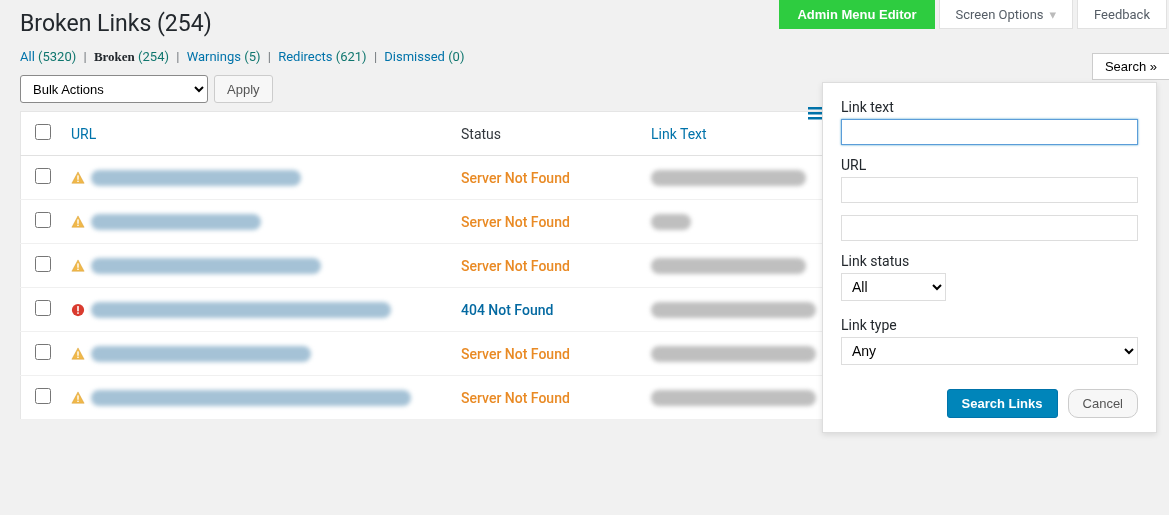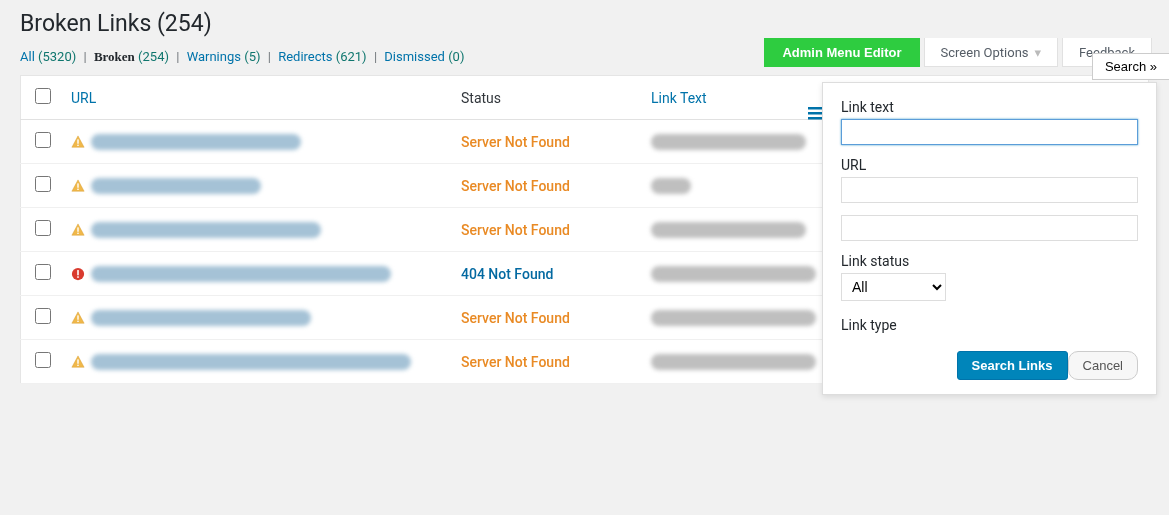--- a/index.html
+++ b/index.html
@@ -13,22 +13,21 @@
     overflow: hidden;
     position: relative;
   }
 
   
   .top-bar {
     position: absolute;
     top: 0; right: 0;
     display: flex;
     gap: 4px;
-    padding: 0 17px 0 0;
-    margin-top: 38px;
+    padding: 0 2px 0 0;
   }
   .admin-menu-editor {
     background: #2ecc40;
     color: #fff;
     font-weight: 600;
     font-size: 13px;
     padding: 7px 18px;
     border: none;
     cursor: pointer;
   }
@@ -201,21 +200,22 @@
   }
   .search-panel input.focused {
     border: 1px solid #5b9dd9;
     box-shadow: 0 0 2px rgba(30,140,190,.8);
   }
   .search-panel .sel-narrow { width: 105px; }
   .search-panel .sel-wide { width: 100%; }
   .search-panel .btn-row {
     display:flex;
     justify-content:flex-end;
-    margin-top: 18px;
+    gap: 10px;
+    margin-top: 12px;
   }
   .search-panel .btn-primary {
     background:#0085ba;
     border:1px solid #0073aa;
     color:#fff;
     font-size:13px;
     padding:6px 14px;
     border-radius:3px;
     font-weight:600;
     cursor:pointer;
@@ -258,20 +258,26 @@
     <a>Warnings</a>
     <span class="cnt">(5)</span>
     <span class="sep">|</span>
     <a>Redirects</a>
     <span class="cnt">(621)</span>
     <span class="sep">|</span>
     <a>Dismissed</a>
     <span class="cnt">(0)</span>
   </div>
 
+  <div class="actions-row">
+    <select class="bulk-select">
+      <option>Bulk Actions</option>
+    </select>
+    <button class="apply-btn">Apply</button>
+  </div>
 
   <div class="view-icons">
     <svg viewBox="0 0 14 13">
       <rect x="0" y="0" width="14" height="2.5" fill="#0073aa"></rect>
       <rect x="0" y="5" width="14" height="2.5" fill="#0073aa"></rect>
       <rect x="0" y="10" width="14" height="2.5" fill="#0073aa"></rect>
     </svg>
   </div>
 
   <table class="links">
@@ -358,18 +364,21 @@
   <input type="text" style="">
 
   <input type="text" style="">
 
   <label>Link status</label>
   <select class="sel-narrow">
     <option>All</option>
   </select>
 
   <label style="margin-top:4px">Link type</label>
+  <select class="sel-wide">
+    <option>Any</option>
+  </select>
 
   <div class="btn-row">
     <button class="btn-primary">Search Links</button>
     <button class="btn-secondary">Cancel</button>
   </div>
 </div>
 
 </body></html>

